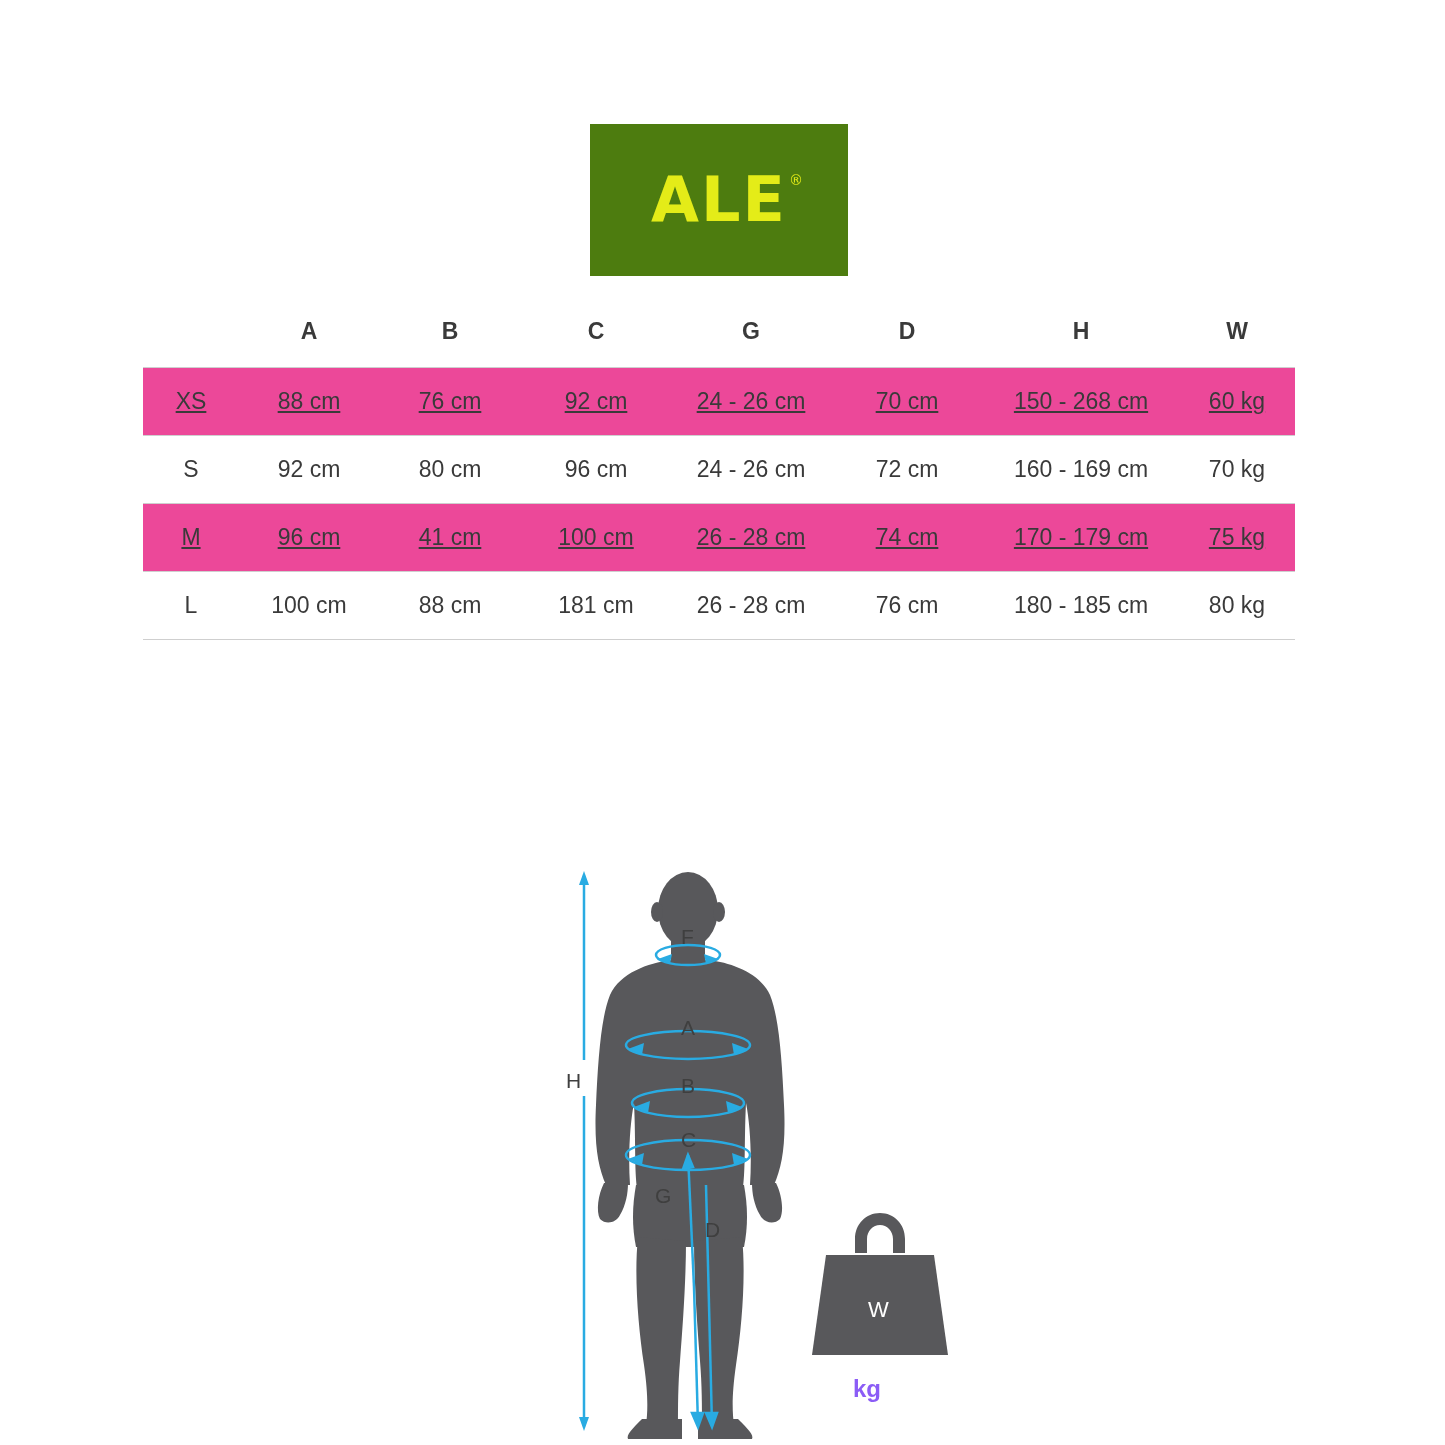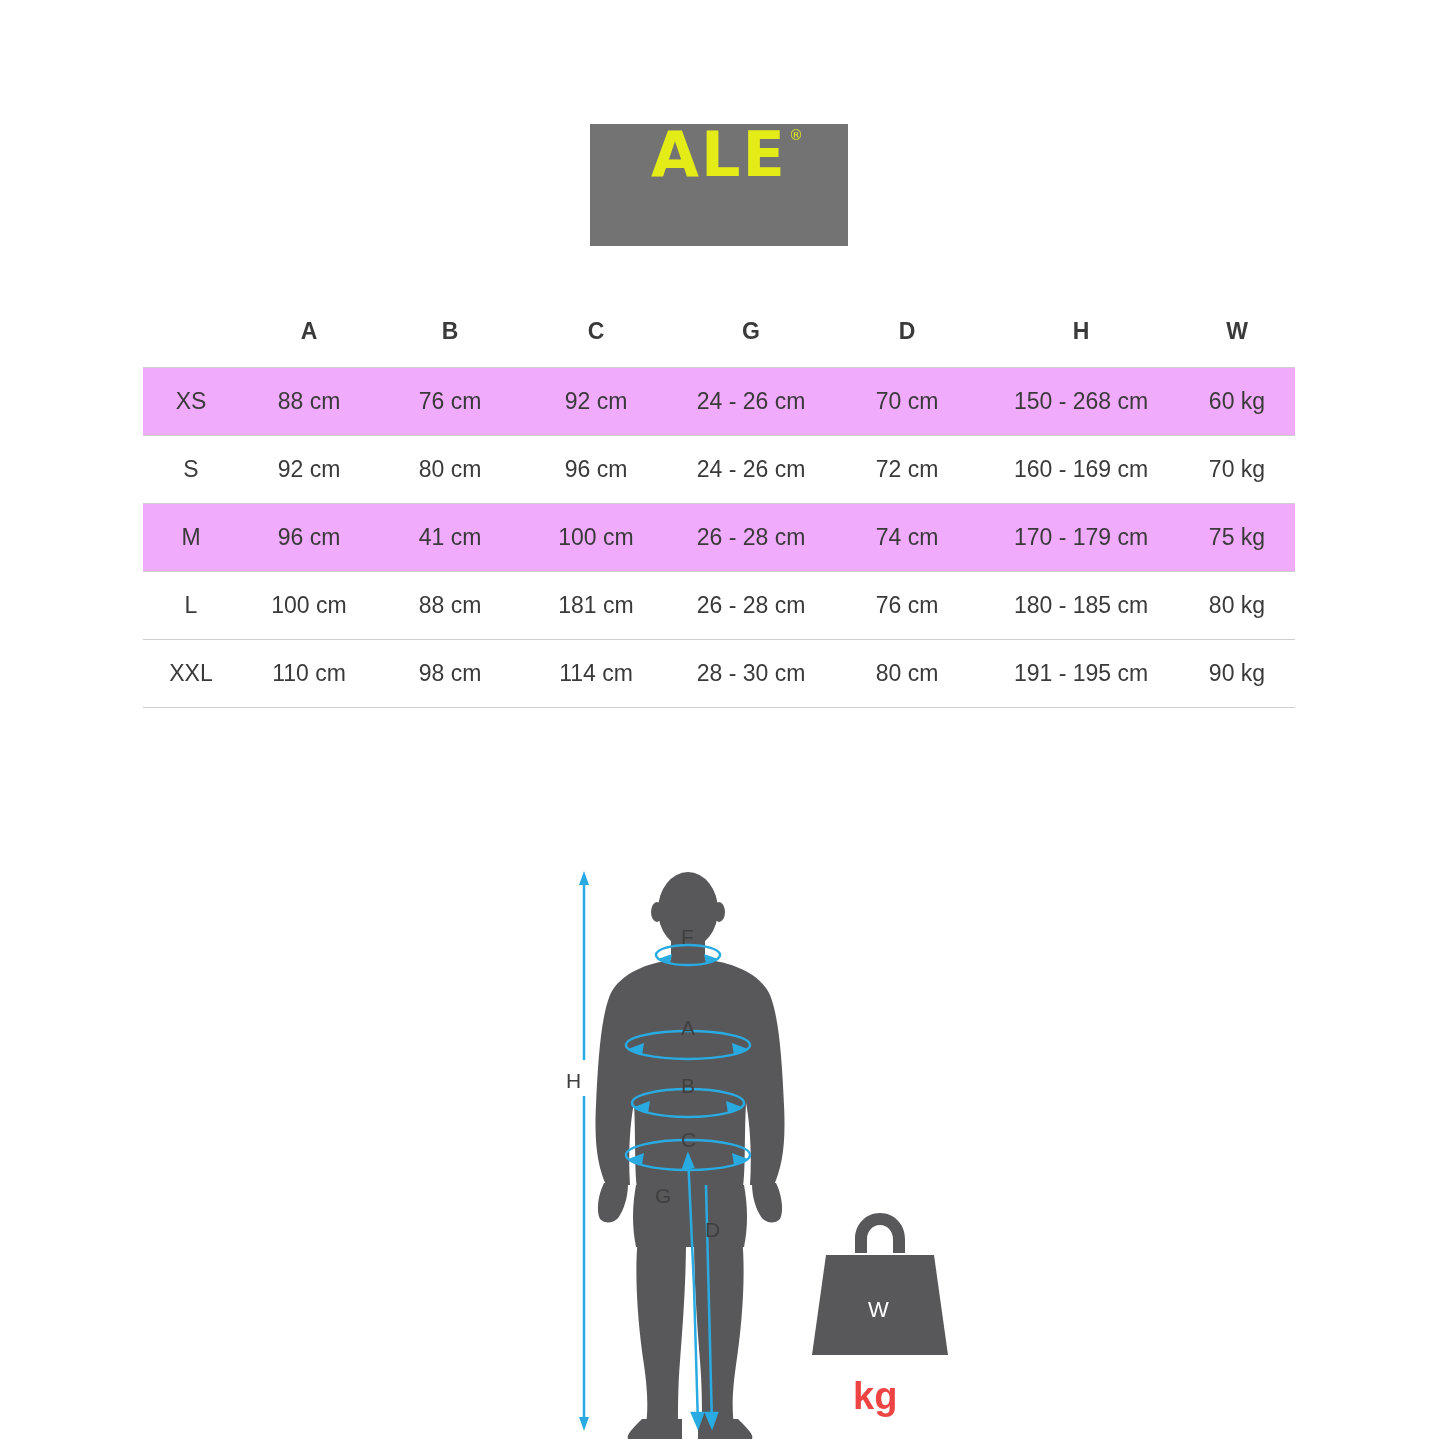--- a/index.html
+++ b/index.html
@@ -15,23 +15,24 @@
     position: relative;
     overflow: hidden;
   }
 
   
   .logo-wrap {
     position: absolute;
     left: 590px;
     top: 124px;
     width: 258px;
-    height: 122px;
-    background: #737373;
+    height: 152px;
+    background: #4d7c0f;
     display: flex;
+    align-items: center;
     justify-content: center;
   }
   .logo-text {
     color: #e4ec18;
     font-family: "DejaVu Sans", sans-serif;
     font-size: 62px;
     font-weight: bold;
     letter-spacing: 2px;
     position: relative;
     line-height: 1;
@@ -65,21 +66,22 @@
   }
   .size-table td {
     font-size: 23px;
     color: #3a3a3a;
     text-align: center;
     padding: 20px 0;
     border-top: 1px solid #cfcfcf;
     border-bottom: 1px solid #cfcfcf;
   }
   .size-table tbody tr.shaded td {
-    background: #f0abfc;
+    background: #ec4899;
+    text-decoration: underline;
   }
   .size-table tbody tr.plain td {
     background: #ffffff;
   }
   .col-size { width: 96px; }
   .col-a { width: 140px; }
   .col-b { width: 142px; }
   .col-c { width: 150px; }
   .col-g { width: 160px; }
   .col-d { width: 152px; }
@@ -92,23 +94,23 @@
     left: 0;
     top: 855px;
     width: 1445px;
     height: 590px;
   }
   .figure-svg { display: block; }
   .kg-label {
     position: absolute;
     left: 853px;
     top: 1375px;
-    font-size: 38px;
+    font-size: 24px;
     font-weight: bold;
-    color: #ef4444;
+    color: #8b5cf6;
   }
 </style>
 </head>
 <body>
 
 <div class="logo-wrap">
   <div class="logo-text">
     <span>ALE</span>
     <span class="logo-reg">®</span>
   </div>
@@ -171,30 +173,20 @@
     <tr class="plain">
       <td>L</td>
       <td>100 cm</td>
       <td>88 cm</td>
       <td>181 cm</td>
       <td>26 - 28 cm</td>
       <td>76 cm</td>
       <td>180 - 185 cm</td>
       <td>80 kg</td>
     </tr>
-    <tr class="plain">
-      <td>XXL</td>
-      <td>110 cm</td>
-      <td>98 cm</td>
-      <td>114 cm</td>
-      <td>28 - 30 cm</td>
-      <td>80 cm</td>
-      <td>191 - 195 cm</td>
-      <td>90 kg</td>
-    </tr>
   </tbody>
 </table>
 
 <div class="figure-area">
   <svg class="figure-svg" width="1445" height="590" viewBox="0 0 1445 590" xmlns="http://www.w3.org/2000/svg">
 
     <g>
       <line x1="584" y1="22" x2="584" y2="570" stroke="#29abe2" stroke-width="2.5"></line>
       <polygon points="584,16 579,30 589,30" fill="#29abe2"></polygon>
       <polygon points="584,576 579,562 589,562" fill="#29abe2"></polygon>

